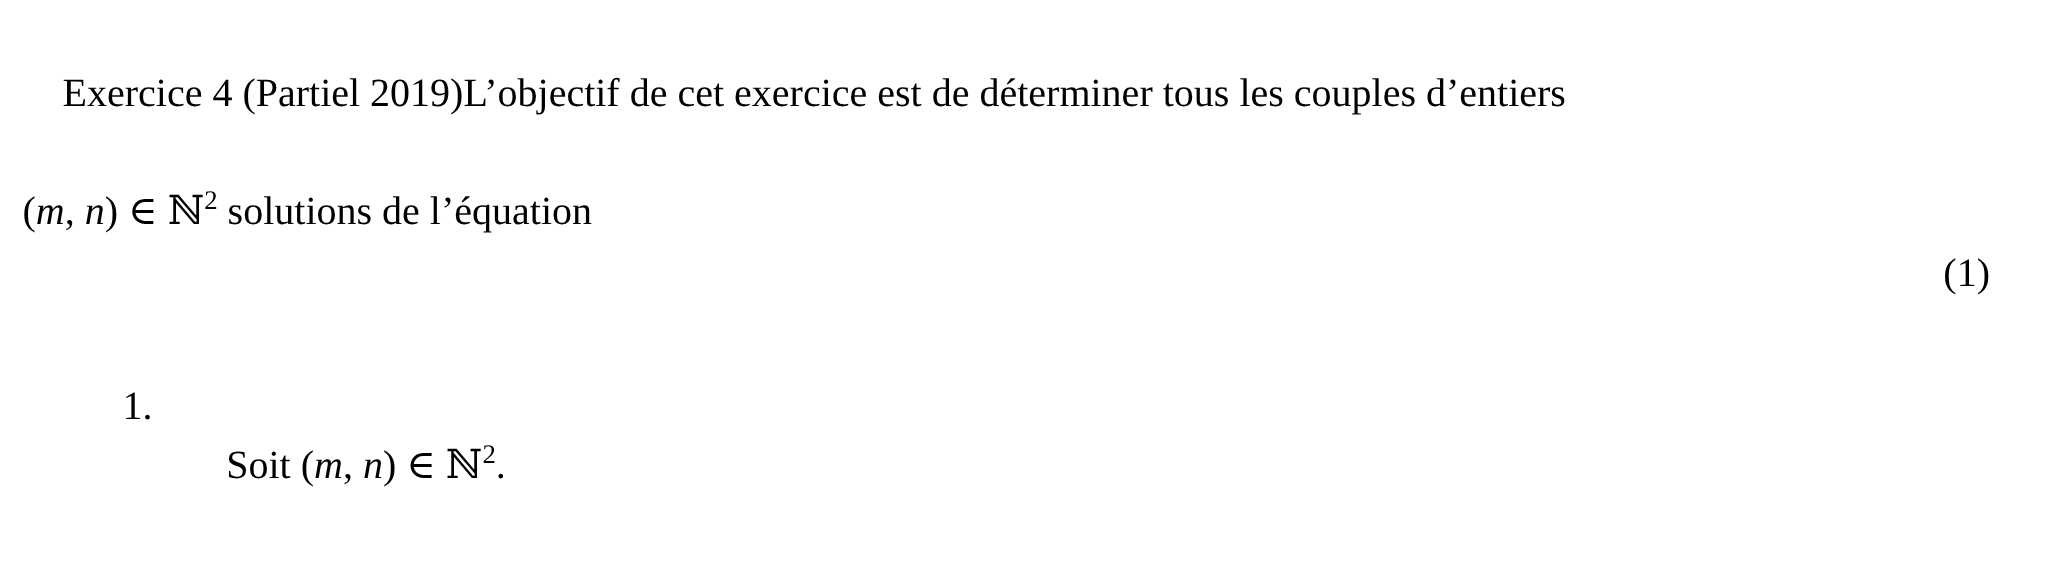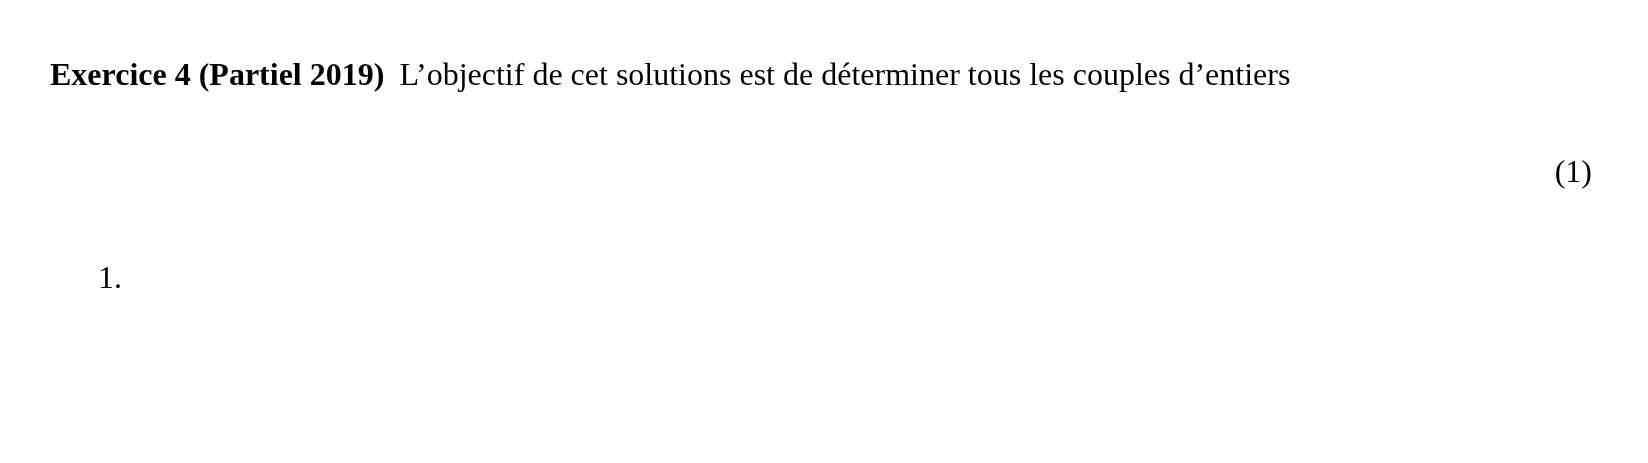--- a/index.html
+++ b/index.html
@@ -17,22 +17,21 @@
   }
   .doc {
     padding: 4px 0 0 18px;
     position: relative;
   }
   .intro-line {
     line-height: 47px;
     white-space: pre-wrap;
   }
   .heading {
-    font-weight: bold;
-    margin-right: 15px;
+    font-weight: normal;
   }
   .equation-row {
     position: relative;
     height: 52px;
     line-height: 52px;
     text-align: center;
     white-space: pre-wrap;
     margin-right: 18px;
   }
   .eq-number {
@@ -69,32 +68,34 @@
     line-height: 0;
   }
   .sg-supv { font-style: italic; }
 </style>
 </head>
 <body>
 
 <div class="doc">
 
   <div class="intro-line">
-    <span class="heading">Exercice 4 (Partiel 2019)</span><span><span class="sg-t">L’objectif de cet solutions est de déterminer tous les couples d’entiers</span></span>
+    <span class="heading">Exercice 4 (Partiel 2019)</span><span><span class="sg-t">L’objectif de cet exercice est de déterminer tous les couples d’entiers</span></span>
   </div>
 
+  <div class="intro-line"><span class="sg-t">(</span><span class="sg-v">m</span><span class="sg-t">, </span><span class="sg-v">n</span><span class="sg-t">) ∈ ℕ</span><span class="sg-sup">2</span><span class="sg-t"> solutions de l’équation</span></div>
 
   <div class="equation-row">
     <span class="eq-number">(1)</span>
   </div>
 
   <div class="list">
 
     <div class="item first">
       <span class="label">1.</span>
+      <span class="itext"><span class="sg-t">Soit (</span><span class="sg-v">m</span><span class="sg-t">, </span><span class="sg-v">n</span><span class="sg-t">) ∈ ℕ</span><span class="sg-sup">2</span><span class="sg-t">.</span></span>
     </div>
 
     <div class="subitem">
       
       
     </div>
 
   </div>
 </div>
 

